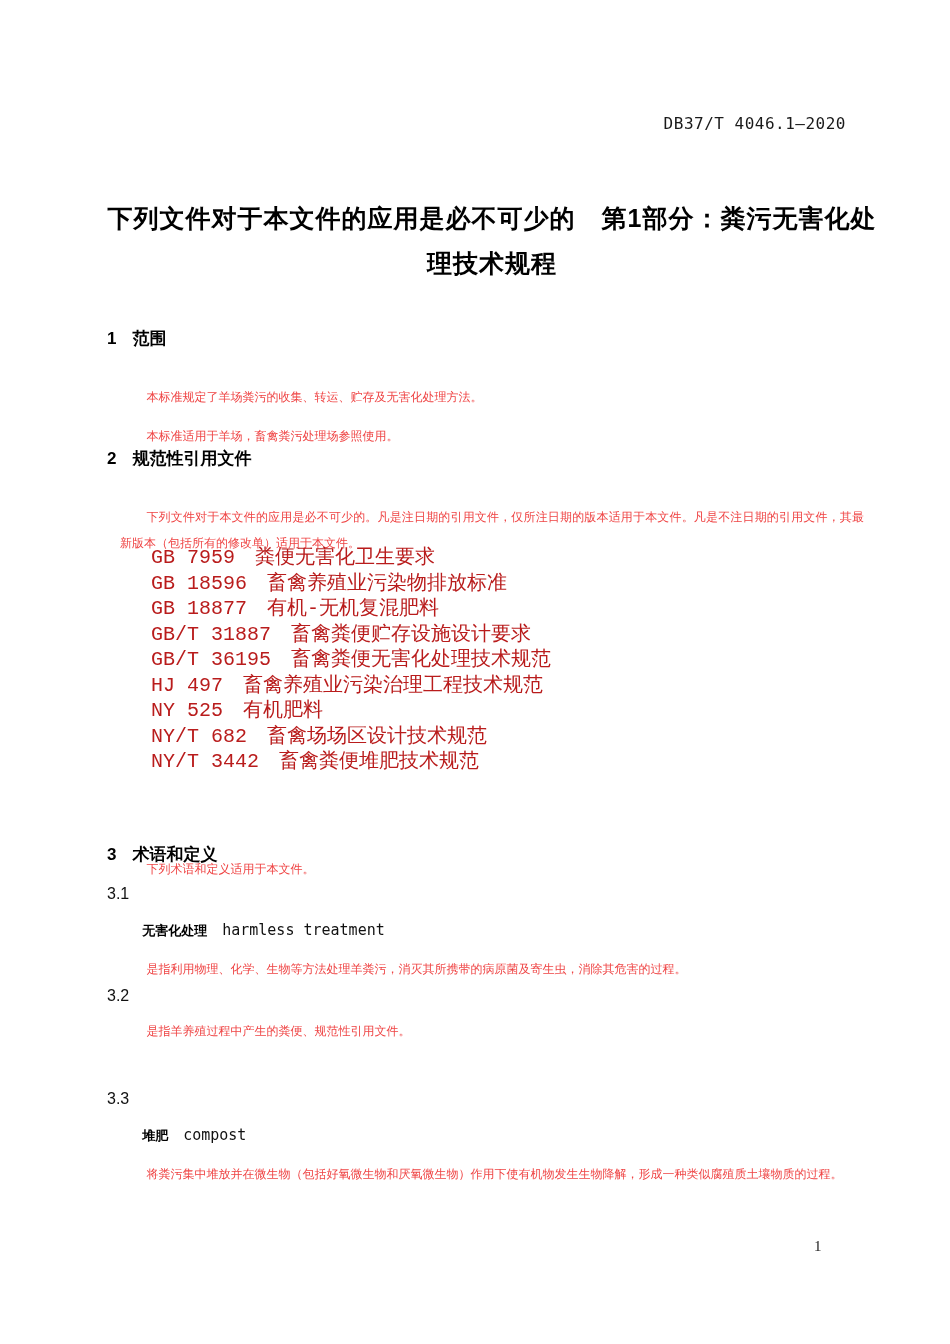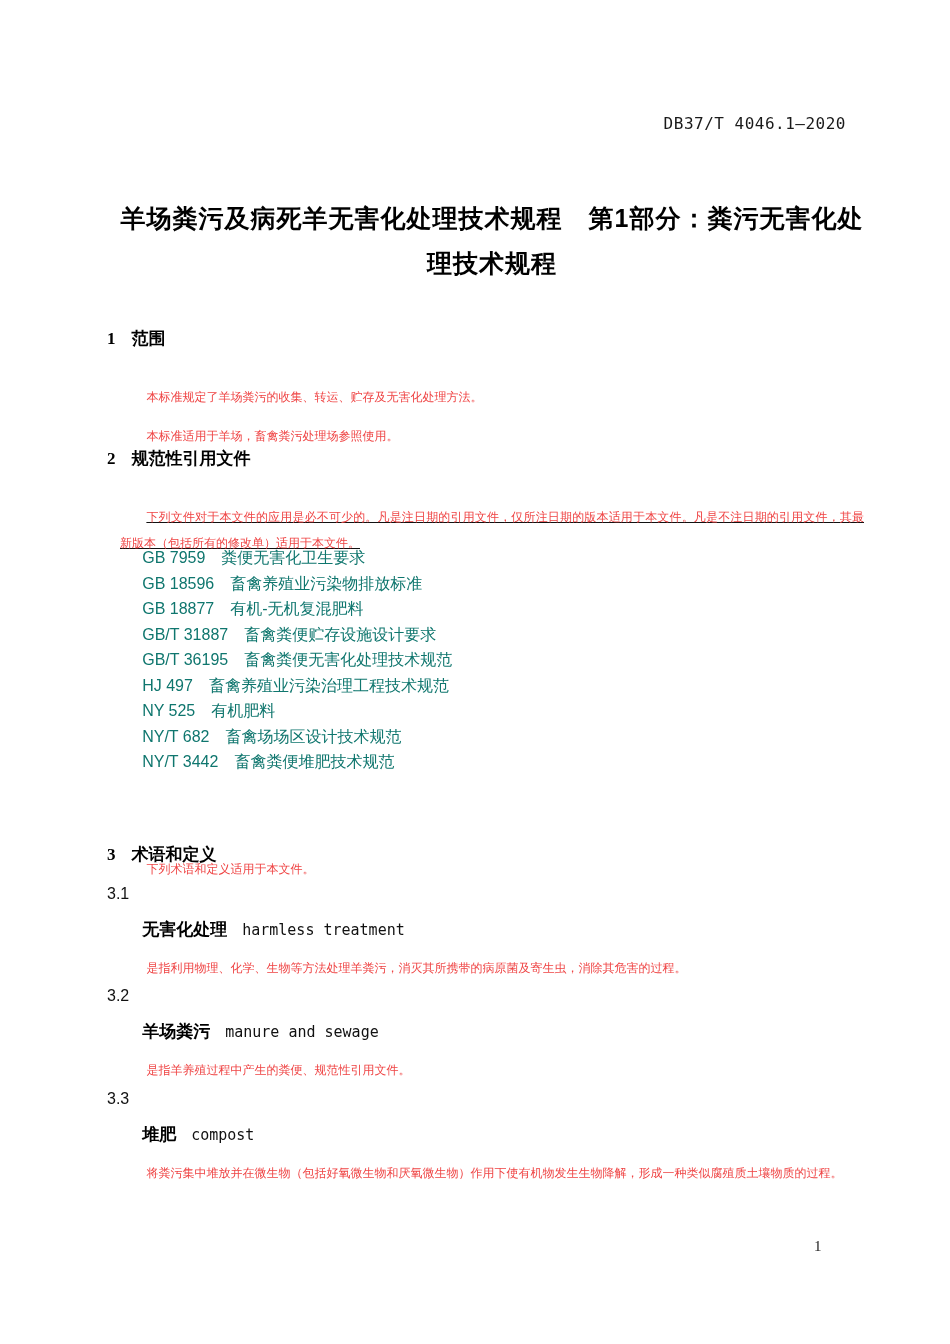--- a/index.html
+++ b/index.html
@@ -33,61 +33,61 @@
     font-family:"Liberation Sans","DejaVu Sans",sans-serif;
     font-weight:bold;
     font-size:25px;
     line-height:45px;
     letter-spacing:1px;
     color:#000;
   }
   .doc-title .title-line{display:block;}
   .sec-heading{
     position:absolute;left:0;width:770px;
-    font-family:Liberation Serif, serif;
+    font-family:Liberation Sans, sans-serif;
     font-weight:bold;
     font-size:17px;
     line-height:22px;
     color:#000;
   }
   .sec-heading .sec-num{display:inline-block;margin-right:16px;}
   .block{position:absolute;left:0;width:770px;}
   .para{
     margin:13px;
     font-family:"Liberation Serif","DejaVu Serif",serif;
     font-size:12px;
     line-height:25.6px;
     text-align:justify;
     color:#ef4444;
   }
   .indent{text-indent:2.2em;}
   .ref-item{
-    font-family:Liberation Sans, sans-serif;
-    font-size:16px;
+    font-family:Liberation Mono, monospace;
+    font-size:20px;
     line-height:25.5px;
     padding-left:2.2em;
     white-space:pre-wrap;
-    color:#0f766e;
+    color:#b91c1c;
   }
   .term-entry{position:absolute;left:0;width:770px;}
   .term-num{
     font-family:Liberation Sans, sans-serif;
     font-size:16px;
     line-height:20px;
     margin-bottom:13px;
     color:#111;
   }
   .term-line{
     padding-left:2.2em;
     line-height:26px;
   }
   .term-zh{
     font-family:"Liberation Sans","DejaVu Sans",sans-serif;
     font-weight:bold;
-    font-size:17px;
+    font-size:13px;
     color:#000;
   }
   .term-en{
     font-family:"DejaVu Sans Mono","Liberation Mono",monospace;
     font-size:15px;
     margin-left:15px;
     color:#111;
   }
   .page-number{
     position:absolute;
@@ -100,38 +100,38 @@
 </head>
 <body>
 
 <div class="page">
 
   <div class="doc-code">DB37/T 4046.1—2020</div>
 
   <div class="content">
 
     <h1 class="doc-title">
-      <span class="title-line">羊场粪污及病死羊无害化处理技术规程　第1部分：粪污无害化处</span>
+      <span class="title-line">下列文件对于本文件的应用是必不可少的　第1部分：粪污无害化处</span>
       <span class="title-line">理技术规程</span>
     </h1>
 
     <div class="sec-heading" style="top:328px;">
       <span class="sec-num">1</span><span class="sec-title">范围</span>
     </div>
 
     <div class="block" style="top:372px;">
       <p class="para indent">本标准规定了羊场粪污的收集、转运、贮存及无害化处理方法。</p>
       <p class="para indent">本标准适用于羊场，畜禽粪污处理场参照使用。</p>
     </div>
 
     <div class="sec-heading" style="top:448px;">
       <span class="sec-num">2</span><span class="sec-title">规范性引用文件</span>
     </div>
 
-    <div class="block" style="top:492px;text-decoration:underline;">
+    <div class="block" style="top:492px;">
       <p class="para indent">下列文件对于本文件的应用是必不可少的。凡是注日期的引用文件，仅所注日期的版本适用于本文件。凡是不注日期的引用文件，其最新版本（包括所有的修改单）适用于本文件。</p>
     </div>
 
     <div class="block" style="top:545px;">
       <div class="ref-item">GB 7959　粪便无害化卫生要求</div>
       <div class="ref-item">GB 18596　畜禽养殖业污染物排放标准</div>
       <div class="ref-item">GB 18877　有机-无机复混肥料</div>
       <div class="ref-item">GB/T 31887　畜禽粪便贮存设施设计要求</div>
       <div class="ref-item">GB/T 36195　畜禽粪便无害化处理技术规范</div>
       <div class="ref-item">HJ 497　畜禽养殖业污染治理工程技术规范</div>
@@ -151,23 +151,20 @@
     <div class="term-entry" style="top:884px;">
       <div class="term-num">3.1</div>
       <div class="term-line">
         <span class="term-zh">无害化处理</span><span class="term-en">harmless treatment</span>
       </div>
       <p class="para indent">是指利用物理、化学、生物等方法处理羊粪污，消灭其所携带的病原菌及寄生虫，消除其危害的过程。</p>
     </div>
 
     <div class="term-entry" style="top:986px;">
       <div class="term-num">3.2</div>
-      <div class="term-line">
-        <span class="term-zh">羊场粪污</span><span class="term-en">manure and sewage</span>
-      </div>
       <p class="para indent">是指羊养殖过程中产生的粪便、规范性引用文件。</p>
     </div>
 
     <div class="term-entry" style="top:1089px;">
       <div class="term-num">3.3</div>
       <div class="term-line">
         <span class="term-zh">堆肥</span><span class="term-en">compost</span>
       </div>
       <p class="para indent">将粪污集中堆放并在微生物（包括好氧微生物和厌氧微生物）作用下使有机物发生生物降解，形成一种类似腐殖质土壤物质的过程。</p>
     </div>

